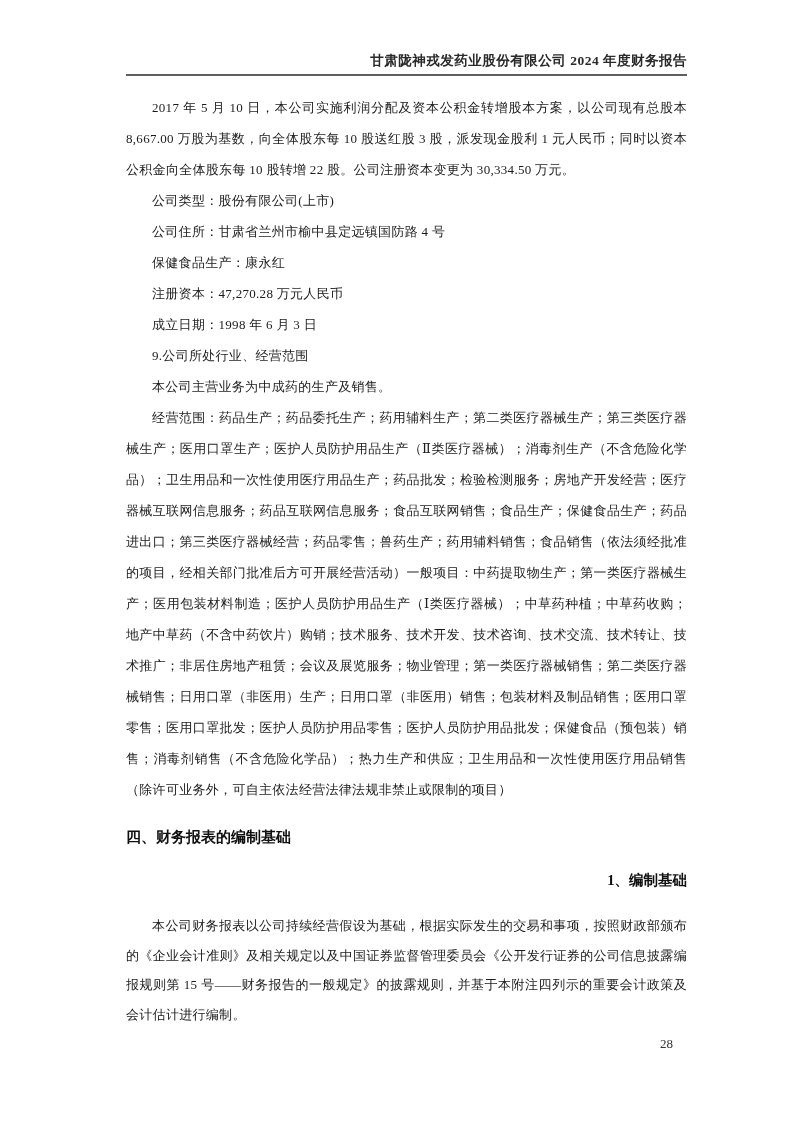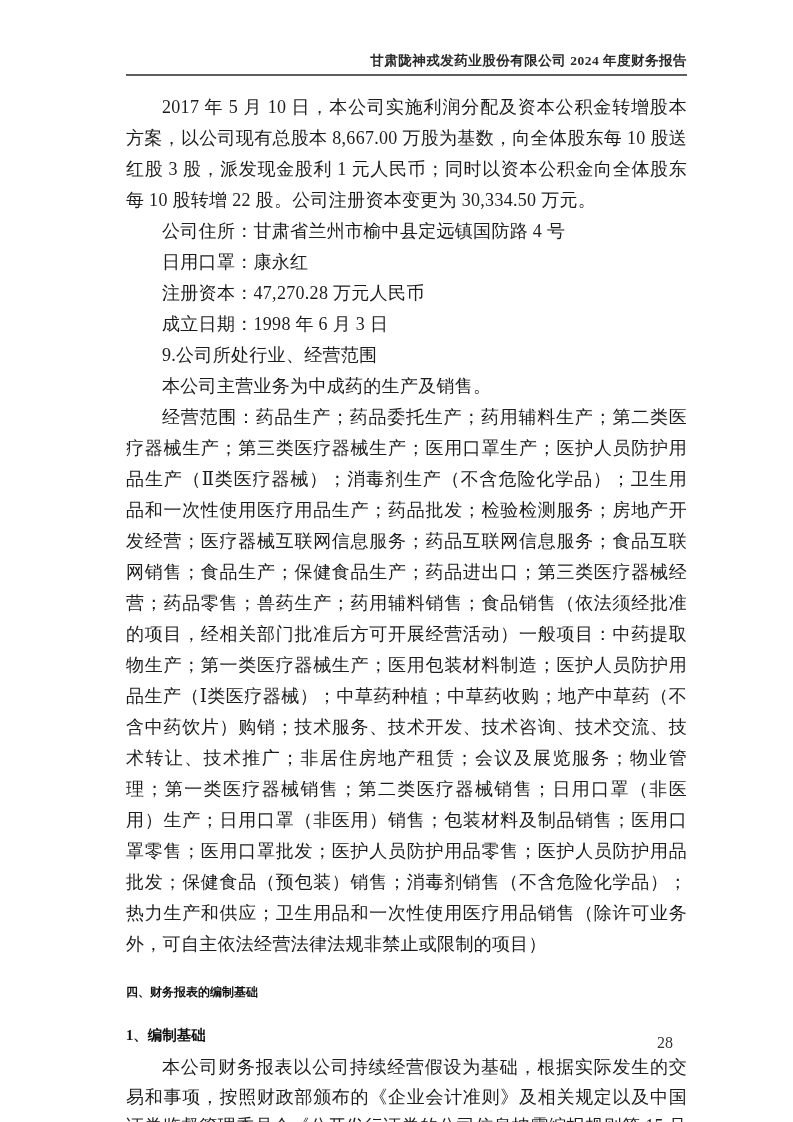--- a/index.html
+++ b/index.html
@@ -31,66 +31,68 @@
   }
   .body {
     position: absolute;
     left: 72px;
     right: 52px;
     top: 76px;
     padding-top: 16px;
   }
   .body p {
     margin: 0;
-    font-size: 18px;
+    font-size: 13px;
     line-height: 31px;
     text-align: justify;
     text-justify: inter-ideograph;
     text-indent: 2em;
     letter-spacing: 0.3px;
   }
   h1.section-heading {
     margin: 16px 0 5px 0;
-    font-size: 12px;
+    font-size: 15px;
     font-weight: bold;
     line-height: 33px;
     color: #111111;
   }
   h2.subsection-heading {
     margin: 10px 0 0 0;
     font-size: 14.5px;
     font-weight: bold;
     line-height: 33px;
     color: #111111;
+    text-align: right;
   }
   .body p.basis-para {
-    margin-top: 1px;
+    margin-top: 14px;
     line-height: 29.5px;
   }
   .page-number {
     position: absolute;
     right: 66px;
     bottom: 70px;
-    font-size: 16px;
+    font-size: 13px;
     color: #333333;
   }
 </style>
 </head>
 <body>
 
 <div class="page">
 
   <div class="header">
     <span>甘肃陇神戎发药业股份有限公司 2024 年度财务报告</span>
   </div>
 
   <div class="body">
     <p>2017 年 5 月 10 日，本公司实施利润分配及资本公积金转增股本方案，以公司现有总股本 8,667.00 万股为基数，向全体股东每 10 股送红股 3 股，派发现金股利 1 元人民币；同时以资本公积金向全体股东每 10 股转增 22 股。公司注册资本变更为 30,334.50 万元。</p>
+    <p>公司类型：股份有限公司(上市)</p>
     <p>公司住所：甘肃省兰州市榆中县定远镇国防路 4 号</p>
-    <p>日用口罩：康永红</p>
+    <p>保健食品生产：康永红</p>
     <p>注册资本：47,270.28 万元人民币</p>
     <p>成立日期：1998 年 6 月 3 日</p>
     <p>9.公司所处行业、经营范围</p>
     <p>本公司主营业务为中成药的生产及销售。</p>
     <p>经营范围：药品生产；药品委托生产；药用辅料生产；第二类医疗器械生产；第三类医疗器械生产；医用口罩生产；医护人员防护用品生产（Ⅱ类医疗器械）；消毒剂生产（不含危险化学品）；卫生用品和一次性使用医疗用品生产；药品批发；检验检测服务；房地产开发经营；医疗器械互联网信息服务；药品互联网信息服务；食品互联网销售；食品生产；保健食品生产；药品进出口；第三类医疗器械经营；药品零售；兽药生产；药用辅料销售；食品销售（依法须经批准的项目，经相关部门批准后方可开展经营活动）一般项目：中药提取物生产；第一类医疗器械生产；医用包装材料制造；医护人员防护用品生产（Ⅰ类医疗器械）；中草药种植；中草药收购；地产中草药（不含中药饮片）购销；技术服务、技术开发、技术咨询、技术交流、技术转让、技术推广；非居住房地产租赁；会议及展览服务；物业管理；第一类医疗器械销售；第二类医疗器械销售；日用口罩（非医用）生产；日用口罩（非医用）销售；包装材料及制品销售；医用口罩零售；医用口罩批发；医护人员防护用品零售；医护人员防护用品批发；保健食品（预包装）销售；消毒剂销售（不含危险化学品）；热力生产和供应；卫生用品和一次性使用医疗用品销售（除许可业务外，可自主依法经营法律法规非禁止或限制的项目）</p>
 
     <h1 class="section-heading">四、财务报表的编制基础</h1>
     <h2 class="subsection-heading">1、编制基础</h2>
     <p class="basis-para">本公司财务报表以公司持续经营假设为基础，根据实际发生的交易和事项，按照财政部颁布的《企业会计准则》及相关规定以及中国证券监督管理委员会《公开发行证券的公司信息披露编报规则第 15 号——财务报告的一般规定》的披露规则，并基于本附注四列示的重要会计政策及会计估计进行编制。</p>
   </div>

